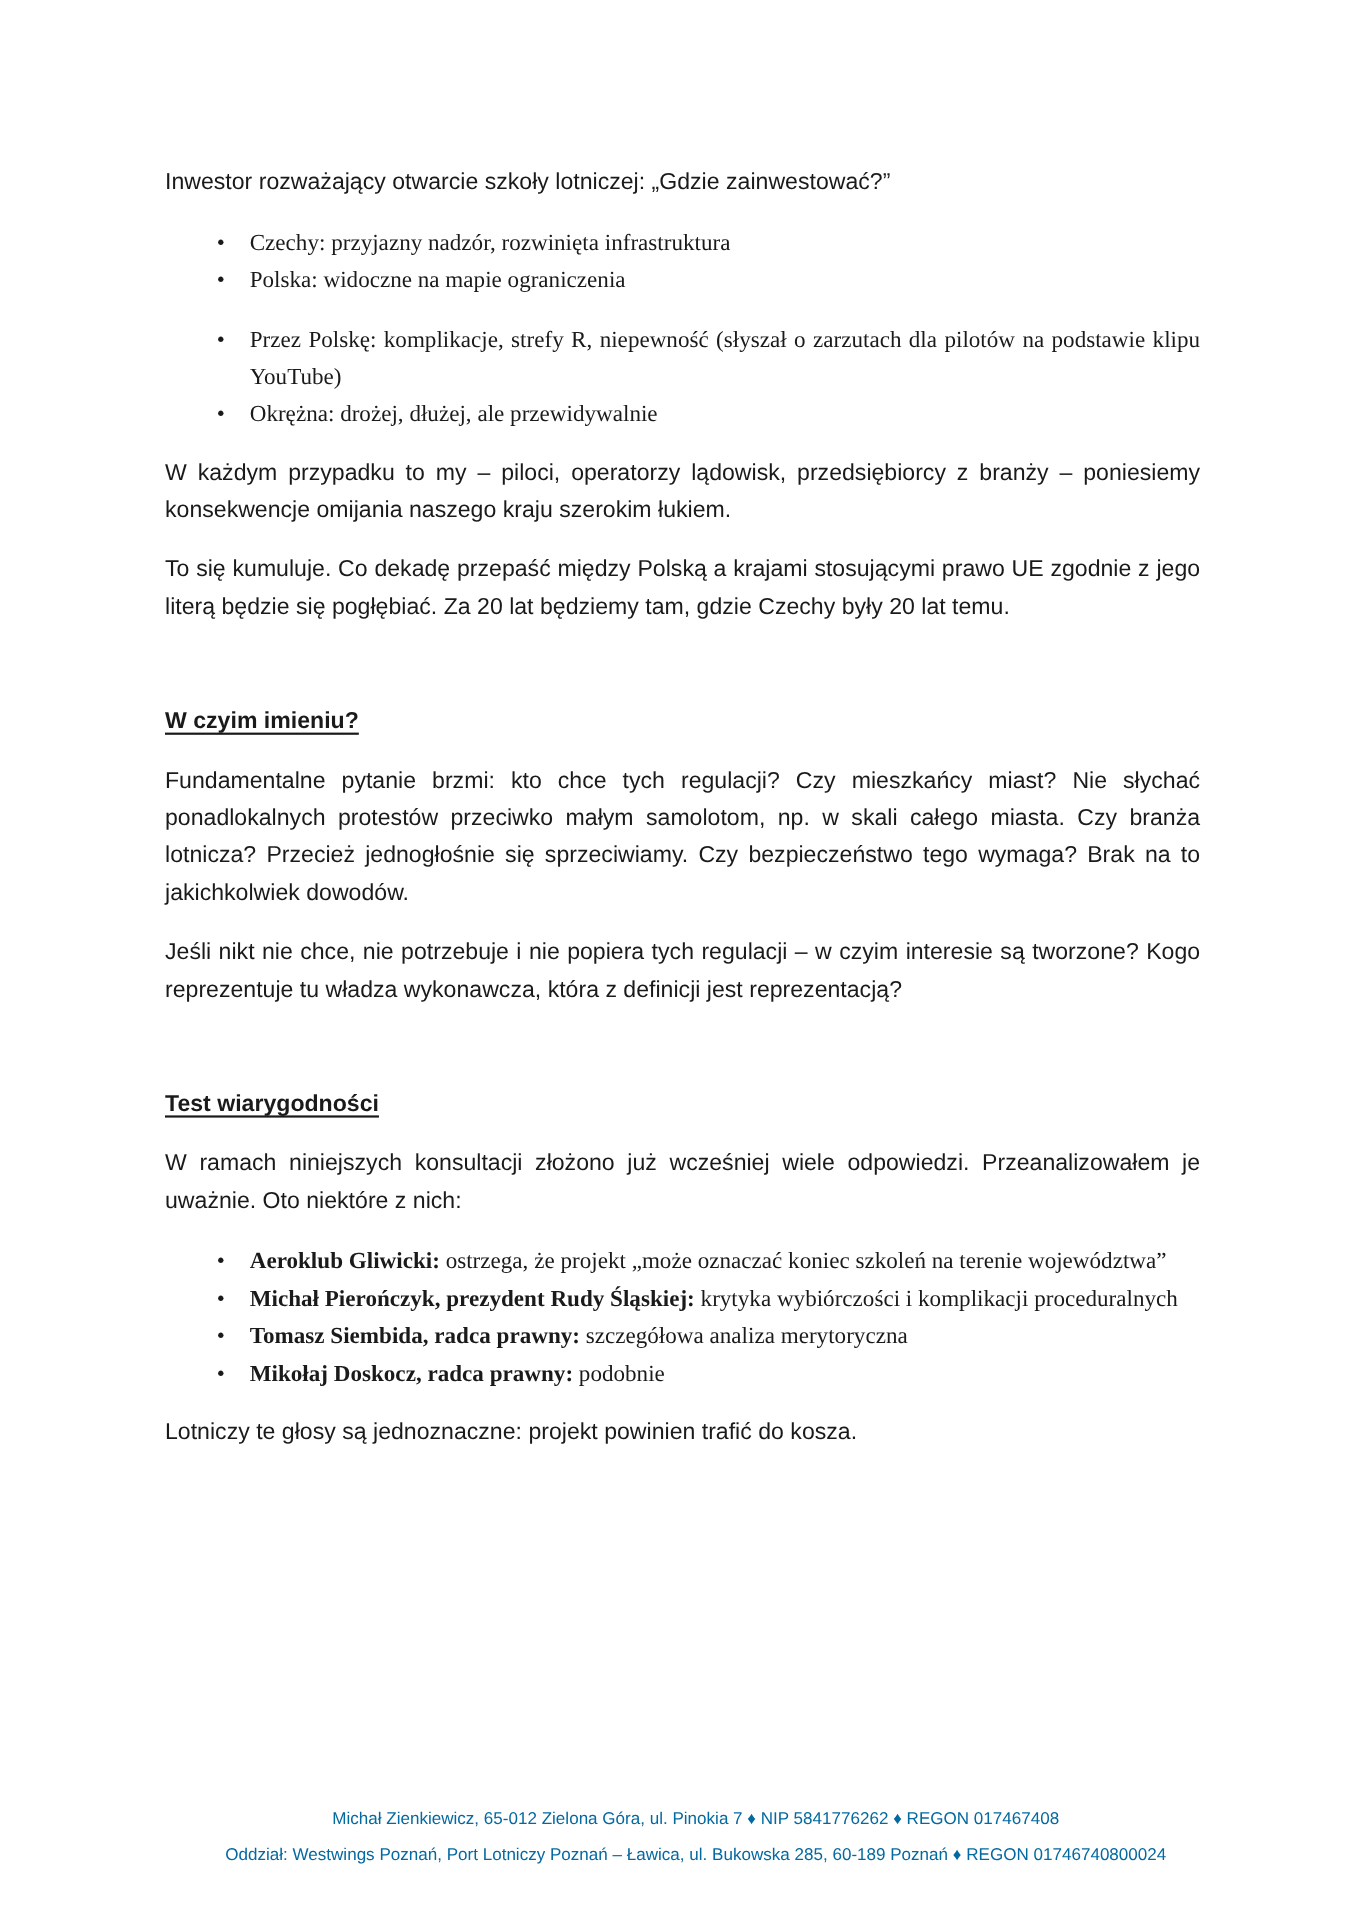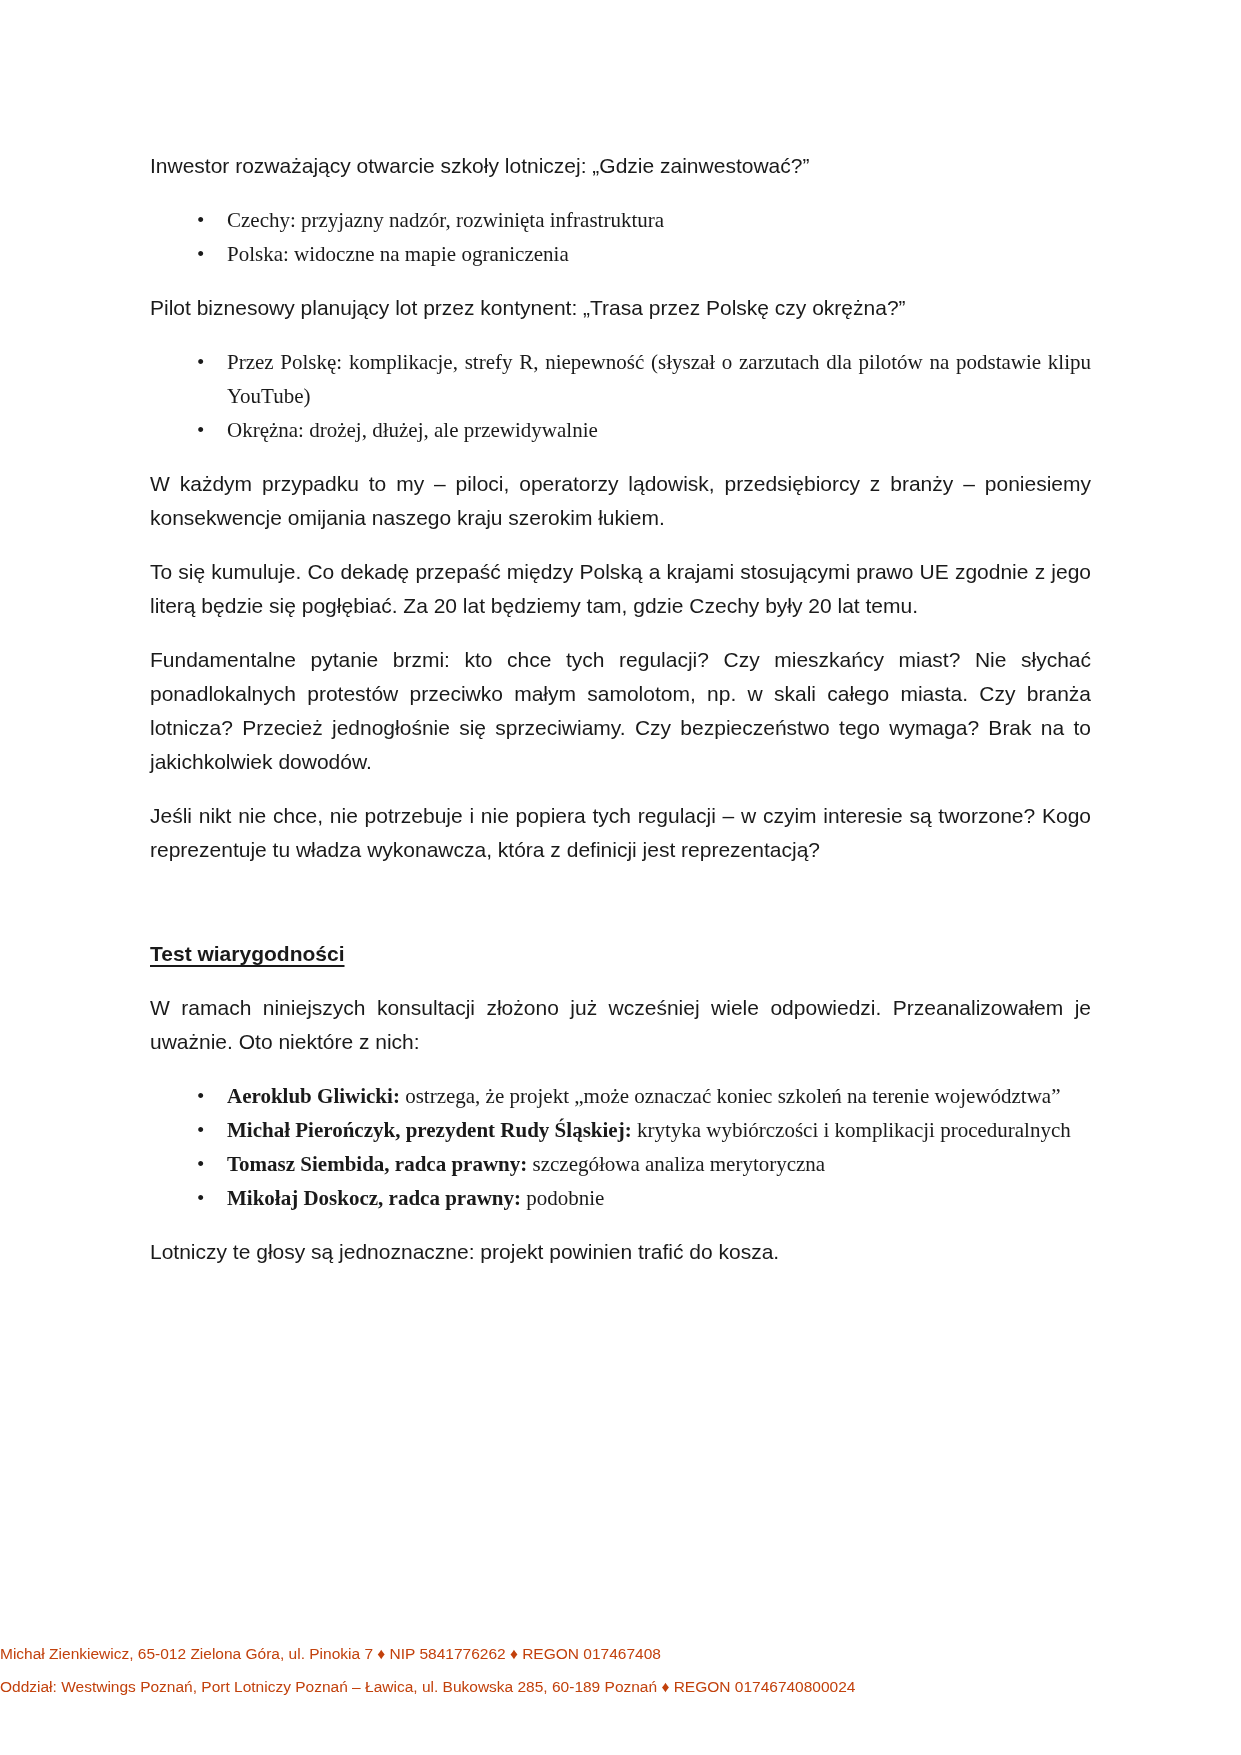--- a/index.html
+++ b/index.html
@@ -59,49 +59,51 @@
   }
   .content b {
     font-weight: bold;
     margin-top: 16px;
   }
   .footer {
     position: absolute;
     top: 1637px;
     left: 0;
     right: 0;
+    text-align: center;
     font-size: 15.5px;
     line-height: 33px;
-    color: #c2410c;
+    color: #0369a1;
+    padding-left: 24px;
   }
 </style>
 </head>
 <body>
 
 <div class="page">
   <div class="content">
 
     <p>Inwestor rozważający otwarcie szkoły lotniczej: „Gdzie zainwestować?”</p>
 
     <ul>
       <li>Czechy: przyjazny nadzór, rozwinięta infrastruktura</li>
       <li>Polska: widoczne na mapie ograniczenia</li>
     </ul>
 
-    <p>Pilot biznesowy planujący lot przez kontynent: „Trasa przez Polskę czy okrężna?”</p>
 
     <ul>
       <li>Przez Polskę: komplikacje, strefy R, niepewność (słyszał o zarzutach dla pilotów na podstawie klipu YouTube)</li>
       <li>Okrężna: drożej, dłużej, ale przewidywalnie</li>
     </ul>
 
     <p>W każdym przypadku to my – piloci, operatorzy lądowisk, przedsiębiorcy z branży – poniesiemy konsekwencje omijania naszego kraju szerokim łukiem.</p>
 
     <p>To się kumuluje. Co dekadę przepaść między Polską a krajami stosującymi prawo UE zgodnie z jego literą będzie się pogłębiać. Za 20 lat będziemy tam, gdzie Czechy były 20 lat temu.</p>
 
+    <h2>W czyim imieniu?</h2>
 
     <p>Fundamentalne pytanie brzmi: kto chce tych regulacji? Czy mieszkańcy miast? Nie słychać ponadlokalnych protestów przeciwko małym samolotom, np. w skali całego miasta. Czy branża lotnicza? Przecież jednogłośnie się sprzeciwiamy. Czy bezpieczeństwo tego wymaga? Brak na to jakichkolwiek dowodów.</p>
 
     <p>Jeśli nikt nie chce, nie potrzebuje i nie popiera tych regulacji – w czyim interesie są tworzone? Kogo reprezentuje tu władza wykonawcza, która z definicji jest reprezentacją?</p>
 
     <h2>Test wiarygodności</h2>
 
     <p>W ramach niniejszych konsultacji złożono już wcześniej wiele odpowiedzi. Przeanalizowałem je uważnie. Oto niektóre z nich:</p>
 
     <ul>

